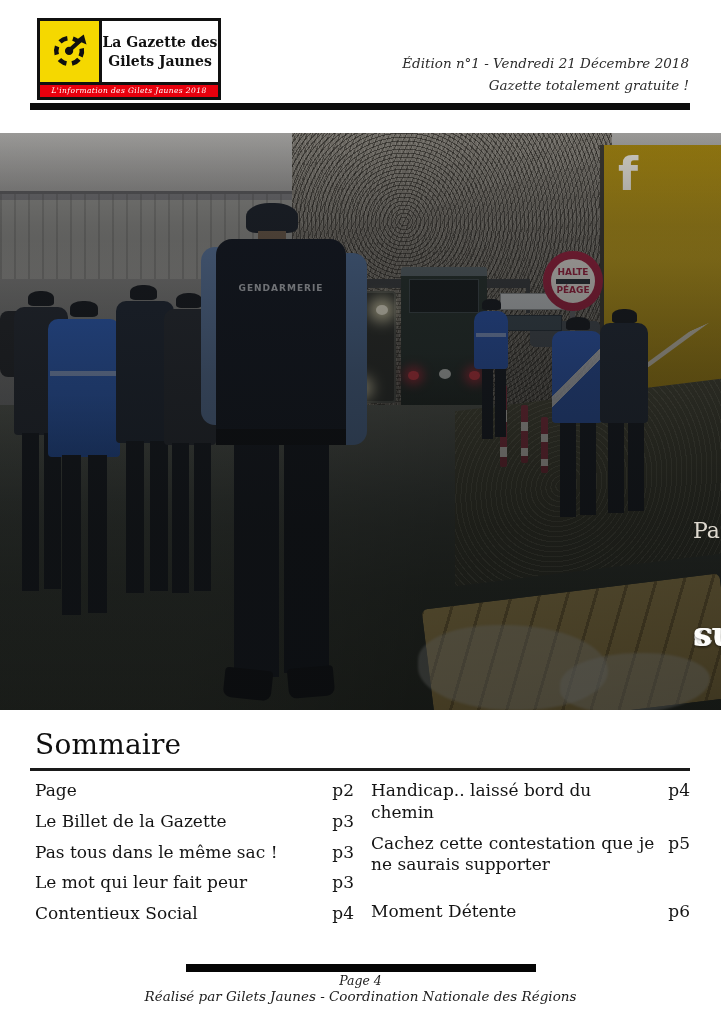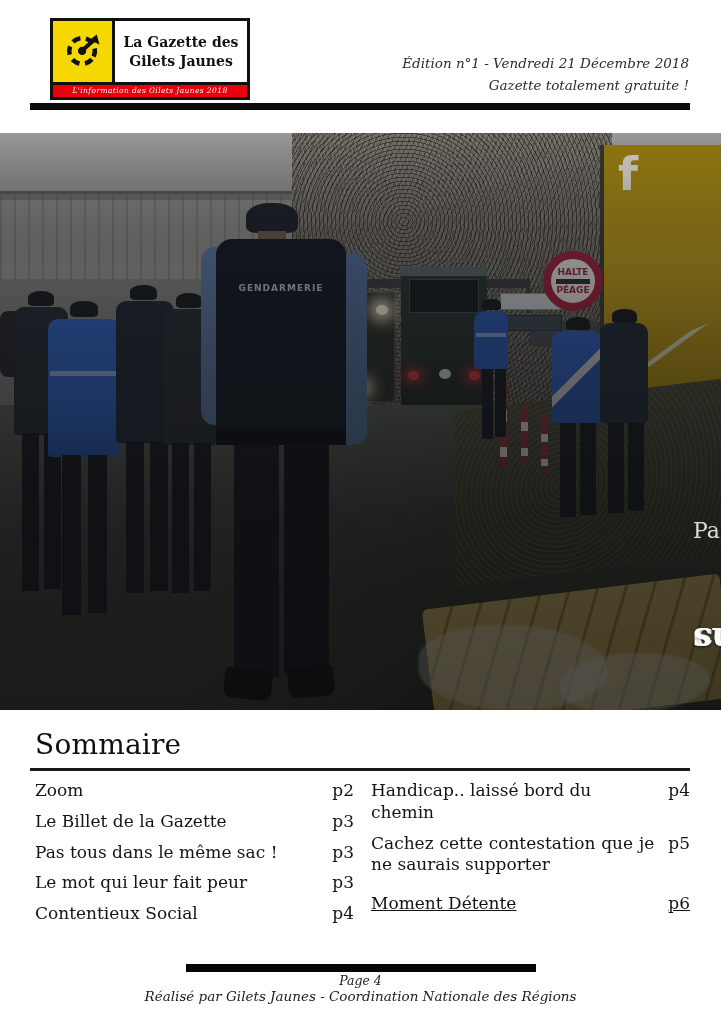--- a/index.html
+++ b/index.html
@@ -4,21 +4,21 @@
 <style>
   * { margin: 0; padding: 0; box-sizing: border-box; }
   html, body { background: #ffffff; }
   body { font-family: "DejaVu Serif", "Liberation Serif", serif; }
   .page {
     position: relative; width: 721px; height: 1020px;
     background: #ffffff; overflow: hidden; margin: 0 auto;
   }
 
   
-  .masthead { position: absolute; left: 50px; top: 18px; width: 200px; height: 82px;
+  .masthead { position: absolute; left: 37px; top: 18px; width: 184px; height: 82px;
     border: 3px solid #101010; background: #fff; display: flex; flex-direction: column; }
   .masthead-top { flex: 1; display: flex; min-height: 0; }
   .masthead-iconcell { width: 62px; background: #f5d800; border-right: 3px solid #101010;
     display: flex; align-items: center; justify-content: center; }
   .masthead-titlecell { flex: 1; display: flex; flex-direction: column; align-items: center;
     justify-content: center; background: #fff; }
   .masthead-title { font-weight: 700; font-size: 14px; line-height: 1.3; color: #111; text-align: center; }
   .masthead-tagline { height: 15px; background: #e8000d; border-top: 3px solid #101010;
     color: #fff; font-style: italic; font-size: 7.5px; line-height: 12px; text-align: center;
     letter-spacing: .4px; overflow: hidden; font-family: "DejaVu Serif", serif; }
@@ -128,21 +128,21 @@
   .sommaire { position: absolute; left: 35px; top: 728px; width: 655px; }
   .sommaire-title { font-size: 28px; font-weight: 400; color: #0f0f0f; letter-spacing: .2px; }
   .sommaire-rule { margin-top: 7px; margin-left: -5px; width: 660px; height: 3px; background: #1a1a1a; }
   .toc { display: flex; gap: 17px; margin-top: 9px; }
   .toc-col { width: 319px; }
   .toc-row { display: flex; justify-content: space-between; align-items: flex-start;
     font-size: 17px; color: #141414; line-height: 1.28; margin-bottom: 9px; }
   .toc-label { flex: 1; padding-right: 14px; }
   .toc-label.justify { text-align: justify; }
   .toc-page { white-space: nowrap; }
-  .toc-row.gap-top { margin-top: 17px; text-decoration: underline; }
+  .toc-row.gap-top { margin-top: 25px; }
 
   
   .footer { position: absolute; left: 0; top: 964px; width: 721px; text-align: center; }
   .footer-bar { width: 350px; height: 8px; background: #050505; margin: 0 auto; }
   .footer-page { font-style: italic; font-size: 12.5px; color: #1c1c1c; margin-top: 2px; line-height: 1.15; }
   .footer-credit { font-style: italic; font-size: 13.5px; color: #1c1c1c; line-height: 1.2; }
 </style>
 </head>
 <body>
 
@@ -299,21 +299,21 @@
     </div>
   </div>
 
   <div class="sommaire">
     <div class="sommaire-title">Sommaire</div>
     <div class="sommaire-rule"></div>
 
     <div class="toc">
       <div class="toc-col">
         <div class="toc-row">
-          <span class="toc-label">Zoom</span>
+          <span class="toc-label">Page</span>
           <span class="toc-page">p2</span>
         </div>
         <div class="toc-row">
           <span class="toc-label">Le Billet de la Gazette</span>
           <span class="toc-page">p3</span>
         </div>
         <div class="toc-row">
           <span class="toc-label">Pas tous dans le même sac !</span>
           <span class="toc-page">p3</span>
         </div>

